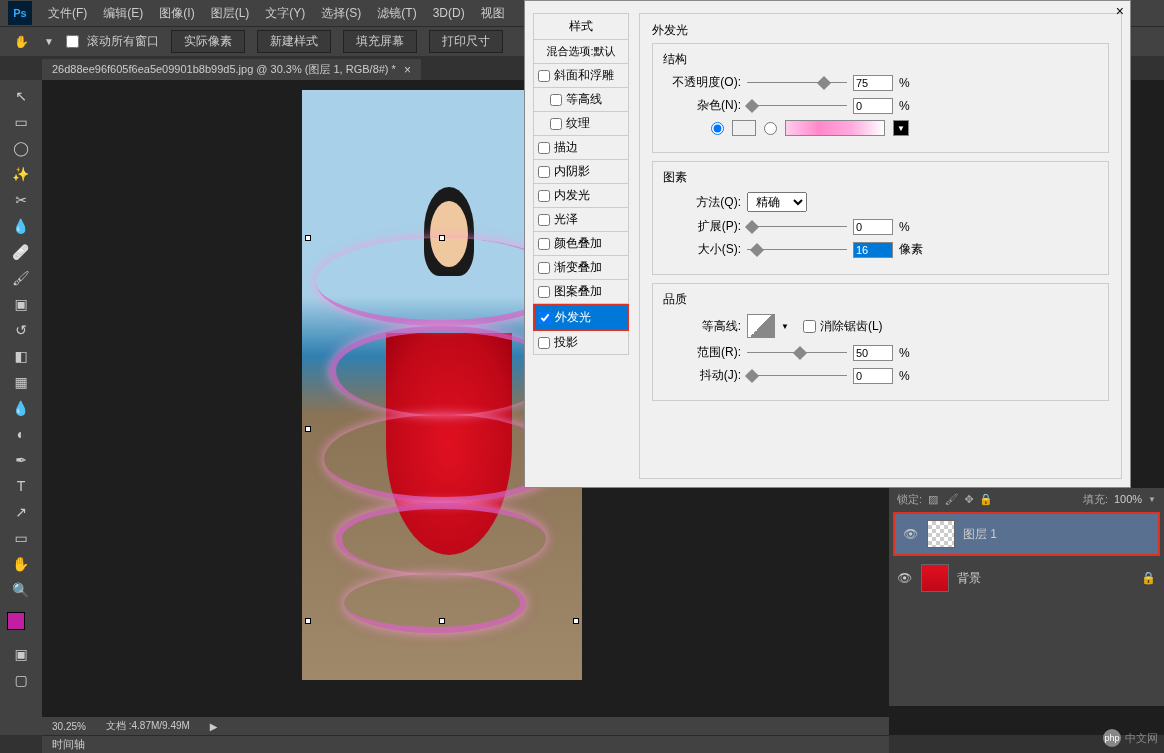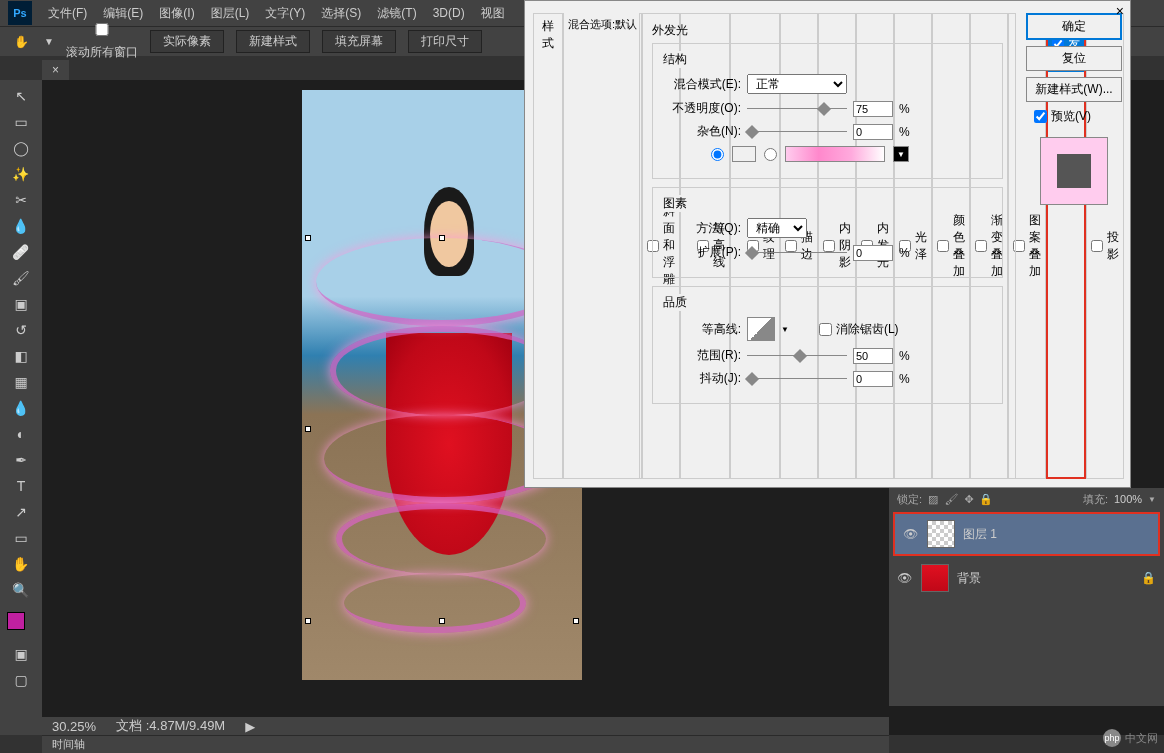--- a/index.html
+++ b/index.html
@@ -6,21 +6,21 @@
     body { background: #323232; width: 1164px; height: 753px; overflow: hidden; position: relative; }
     
     
     .menubar { height: 26px; background: #424242; display: flex; align-items: center; color: #ccc; font-size: 12px; }
     .ps-logo { width: 24px; height: 24px; background: #001e36; color: #31a8ff; display: flex; align-items: center; justify-content: center; font-weight: bold; font-size: 11px; margin: 0 8px; }
     .menu-item { padding: 0 8px; cursor: default; }
     
     
     .options-bar { height: 30px; background: #424242; border-top: 1px solid #2a2a2a; display: flex; align-items: center; padding: 0 12px; gap: 12px; color: #ccc; font-size: 12px; }
     .hand-icon { width: 20px; height: 20px; display: flex; align-items: center; justify-content: center; }
-    .checkbox-wrap { display: flex; gap: 8px; flex-direction: column; }
+    .checkbox-wrap { display: flex; gap: 8px; }
     .checkbox-wrap input { accent-color: #888; }
     .option-btn { background: #3a3a3a; border: 1px solid #222; padding: 2px 12px; color: #ccc; font-size: 12px; }
     
     
     .tab-bar { height: 24px; background: #323232; display: flex; align-items: flex-end; padding-left: 42px; }
     .file-tab { background: #424242; color: #ccc; font-size: 11px; padding: 3px 10px; display: flex; align-items: center; gap: 8px; }
     .tab-close { font-size: 12px; }
     
     
     .main-area { position: relative; height: 655px; display: flex; }
@@ -66,35 +66,35 @@
     .layers-list { padding: 0; }
     .layer-highlight { border: 2px solid #e03020; margin: 2px 4px; }
     .layer-row { height: 40px; display: flex; align-items: center; padding: 0 8px; gap: 8px; color: #ccc; font-size: 12px; }
     .layer-row.selected { background: #5a7090; }
     .eye-icon { width: 16px; font-size: 12px; }
     .layer-thumb { width: 28px; height: 28px; background: #fff; border: 1px solid #666; background-image: repeating-conic-gradient(#ccc 0% 25%, #fff 0% 50%); background-size: 8px 8px; }
     .bg-thumb { width: 28px; height: 28px; background: linear-gradient(#e01020, #c00818); border: 1px solid #666; }
     .lock-icon { margin-left: auto; }
     
     
-    .status-bar { position: absolute; bottom: 18px; left: 42px; right: 275px; height: 18px; background: #424242; display: flex; align-items: center; padding: 0 10px; color: #ccc; font-size: 13px; gap: 20px; }
+    .status-bar { position: absolute; bottom: 18px; left: 42px; right: 275px; height: 18px; background: #424242; display: flex; align-items: center; padding: 0 10px; color: #ccc; font-size: 10px; gap: 20px; }
     .timeline-bar { position: absolute; bottom: 0; left: 42px; right: 275px; height: 18px; background: #424242; border-top: 1px solid #2a2a2a; padding: 0 10px; color: #ccc; font-size: 11px; display: flex; align-items: center; }
     
     
     .watermark { position: absolute; bottom: 6px; right: 6px; color: #888; font-size: 11px; display: flex; align-items: center; gap: 4px; }
     .watermark-logo { width: 18px; height: 18px; border-radius: 50%; background: #888; color: #fff; display: flex; align-items: center; justify-content: center; font-size: 9px; }
     
     
     .dialog { position: absolute; top: 0; left: 524px; width: 607px; height: 488px; background: #f0f0f0; border: 1px solid #888; display: flex; flex-direction: column; }
     .dialog-title { height: 4px; }
     .dialog-close { position: absolute; top: 2px; right: 6px; font-size: 14px; }
     .dialog-body { flex: 1; display: flex; padding: 8px; gap: 10px; }
     
     
-    .styles-col { width: 96px; display: flex; flex-direction: row; font-size: 12px; }
+    .styles-col { width: 96px; display: flex; flex-direction: column; font-size: 12px; }
     .styles-header { padding: 4px 8px; text-align: center; border: 1px solid #ccc; }
     .blend-default { padding: 4px 4px; text-align: center; border: 1px solid #ccc; border-top: none; font-size: 11px; white-space: nowrap; }
     .style-item { display: flex; align-items: center; gap: 4px; padding: 3px 4px; border: 1px solid #ccc; border-top: none; }
     .style-item.indent { padding-left: 16px; }
     .style-item.selected { background: #0078d7; color: #fff; }
     .style-item input[type="checkbox"] { width: 12px; height: 12px; }
     .outer-glow-highlight { border: 2px solid #e03020; padding: 0; }
     .outer-glow-highlight .style-item { border: none; }
     
     
@@ -152,20 +152,21 @@
     <span>滚动所有窗口</span>
   </label>
   <button class="option-btn">实际像素</button>
   <button class="option-btn">新建样式</button>
   <button class="option-btn">填充屏幕</button>
   <button class="option-btn">打印尺寸</button>
 </div>
 
 <div class="tab-bar">
   <div class="file-tab">
+    <span>26d88ee96f605f6ea5e09901b8b99d5.jpg @ 30.3% (图层 1, RGB/8#) *</span>
     <span class="tab-close">×</span>
   </div>
 </div>
 
 <div class="main-area">
 
   <div class="tools-panel">
     <div class="tool">↖</div>
     <div class="tool">▭</div>
     <div class="tool">◯</div>
@@ -324,24 +325,20 @@
           <span>投影</span>
         </label>
     </div>
 
     <div class="settings-col">
       <div style="font-size:12px;margin-bottom:4px">外发光</div>
 
       <div class="fieldset">
         <div class="legend">结构</div>
         <div class="setting-row">
-          <span class="setting-label">混合模式(E):</span>
-          <select class="setting-select"><option>正常</option></select>
-        </div>
-        <div class="setting-row">
           <span class="setting-label">不透明度(O):</span>
           <div class="slider-track">
               <div class="slider-line"></div>
               <div class="slider-thumb" style="left:72%"></div>
             </div>
           <input class="setting-input" value="75" style="">
           <span class="unit">%</span>
         </div>
         <div class="setting-row">
           <span class="setting-label">杂色(N):</span>
@@ -373,29 +370,38 @@
         </div>
         <div class="setting-row">
           <span class="setting-label">扩展(P):</span>
           <div class="slider-track">
               <div class="slider-line"></div>
               <div class="slider-thumb" style="left:0"></div>
             </div>
           <input class="setting-input" value="0" style="">
           <span class="unit">%</span>
         </div>
+        <div class="setting-row">
+          <span class="setting-label">大小(S):</span>
+          <div class="slider-track">
+              <div class="slider-line"></div>
+              <div class="slider-thumb" style="left:5%"></div>
+            </div>
+          <input class="setting-input highlighted" value="16" style="">
+          <span class="unit">像素</span>
+        </div>
       </div>
 
       <div class="fieldset">
         <div class="legend">品质</div>
         <div class="setting-row">
           <span class="setting-label">等高线:</span>
           <div class="contour-swatch"></div>
           <span style="font-size:8px">▼</span>
-          <label class="anti-alias-wrap" style="margin-left:24px">
+          <label class="anti-alias-wrap" style="margin-left:8px">
               <input type="checkbox" style="">
               <span>消除锯齿(L)</span>
             </label>
         </div>
         <div class="setting-row">
           <span class="setting-label">范围(R):</span>
           <div class="slider-track">
               <div class="slider-line"></div>
               <div class="slider-thumb" style="left:48%"></div>
             </div>
@@ -408,26 +414,14 @@
               <div class="slider-line"></div>
               <div class="slider-thumb" style="left:0"></div>
             </div>
           <input class="setting-input" value="0" style="">
           <span class="unit">%</span>
         </div>
       </div>
 
     </div>
 
-    <div class="buttons-col">
-      <button class="dlg-main-btn primary">确定</button>
-      <button class="dlg-main-btn">复位</button>
-      <button class="dlg-main-btn">新建样式(W)...</button>
-      <label class="preview-wrap">
-          <input type="checkbox" checked="" style="">
-          <span>预览(V)</span>
-        </label>
-      <div class="preview-thumb">
-          <div class="preview-inner"></div>
-        </div>
-    </div>
   </div>
 </div>
 
 </body></html>

